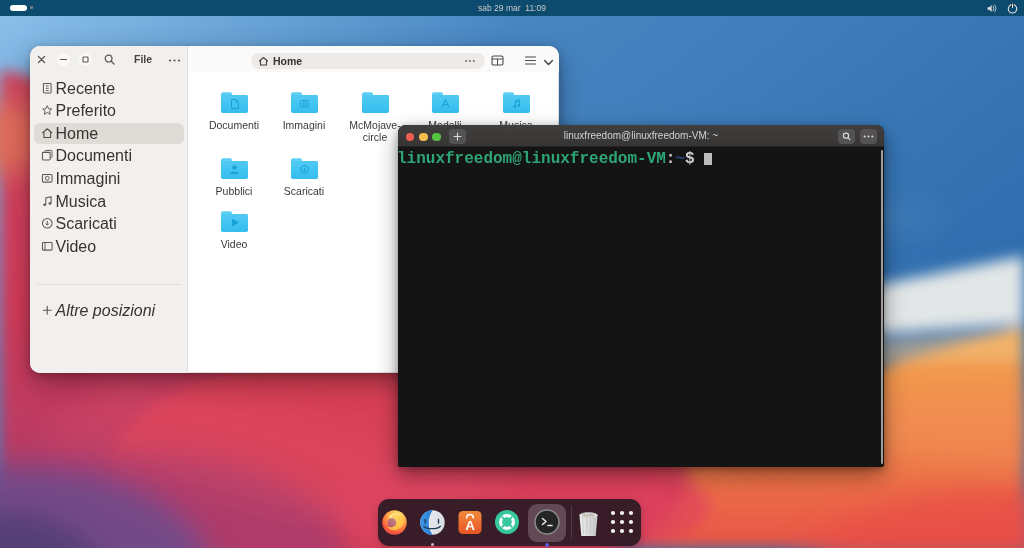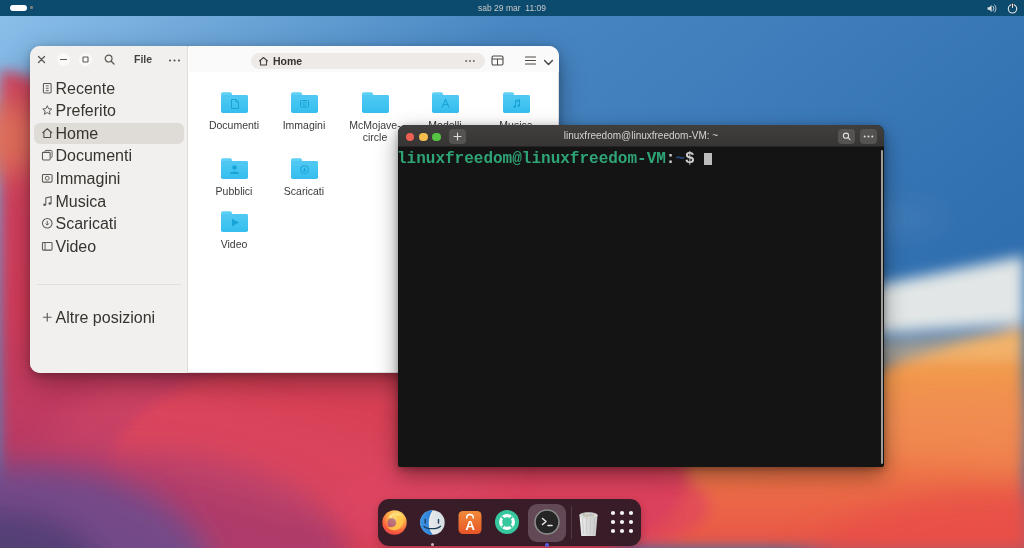--- a/index.html
+++ b/index.html
@@ -191,21 +191,21 @@
       <span class="slbl">Scaricati</span>
       </div>
     <div class="srow" style="top:189.5px;">
       <svg class="sic" viewBox="0 0 13 13">
           <rect x="1.5" y="2.5" width="10" height="8" rx="1" stroke="#5c5954" stroke-width="1.1" fill="none"></rect>
           <path d="M4.2 2.5 V10.5" stroke="#5c5954" stroke-width="1"></path>
         </svg>
       <span class="slbl">Video</span>
       </div>
     <div id="fm-sep"></div>
-    <div class="srow" style="top:261px;">
+    <div class="srow" style="top:254px;font-style:italic;">
       <svg class="sic" viewBox="0 0 13 13">
           <path d="M6.5 2.5 V10.5 M2.5 6.5 H10.5" stroke="#5c5954" stroke-width="1.2" stroke-linecap="round"></path>
         </svg>
       <span class="slbl">Altre posizioni</span>
       </div>
 
     <svg width="0" height="0" style="position:absolute;">
       <defs>
         <linearGradient id="foldg" x1="0" y1="0" x2="0" y2="1">
           <stop offset="0" stop-color="#5ecef5"></stop>

